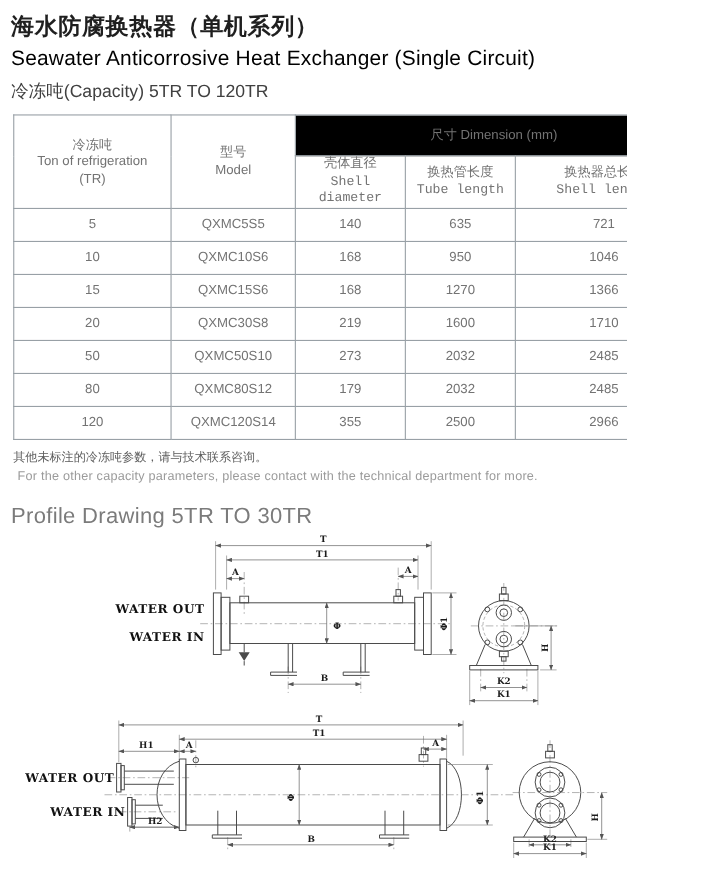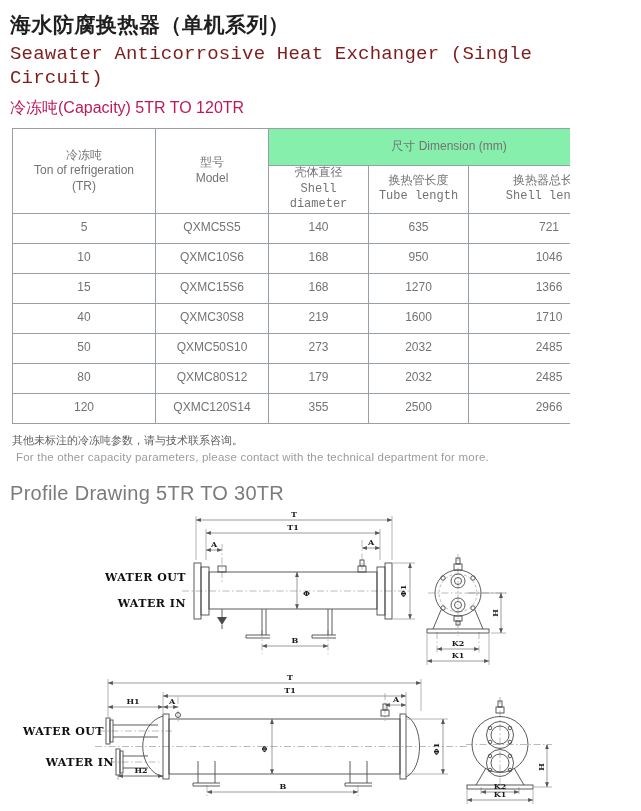--- a/index.html
+++ b/index.html
@@ -1,27 +1,27 @@
 <!DOCTYPE html>
 <html><head>
 <meta charset="utf-8">
 <style>
   html,body{margin:0;padding:0;background:#fff;}
   .page{position:relative;width:570px;height:811px;background:#ffffff;overflow:hidden;
         font-family:"Liberation Sans","DejaVu Sans",sans-serif;}
   
   .hd{margin:12px 0 0 10px;}
   .title-zh{font-size:21px;font-weight:bold;color:#1f1f1f;line-height:26px;letter-spacing:0.5px;}
-  .title-en{font-size:19px;color:#7f1d1d;line-height:24px;margin-top:4px;letter-spacing:0.2px;font-family:Liberation Mono, monospace;}
-  .capacity{font-size:16px;color:#be185d;line-height:22px;margin-top:7px;}
+  .title-en{font-size:19px;color:#000000;line-height:24px;margin-top:4px;letter-spacing:0.2px;}
+  .capacity{font-size:16px;color:#404040;line-height:22px;margin-top:7px;}
   
   table.spec{border-collapse:collapse;table-layout:fixed;width:617px;margin:9px 0 0 12px;}
   table.spec td,table.spec th{border:1px solid #98a0a6;text-align:center;vertical-align:middle;
       color:#737373;font-size:12px;font-weight:normal;line-height:1.3;padding:0;}
-  th.dimhdr{background:#86efac;color:#ffffff;font-size:12.5px;height:36px;}
+  th.dimhdr{background:#000000;color:#ffffff;font-size:12.5px;height:36px;}
   .hcell{height:44px;font-family:Liberation Mono, monospace;}
   tr.datarow td{height:29px;}
   
   .note-zh{margin:9px 0 0 12px;font-size:11px;color:#5d5d5d;line-height:15px;}
   .note-en{margin:2px 0 0 16px;font-size:11.5px;color:#9b9b9b;line-height:15px;letter-spacing:0.2px;}
   .ptitle{margin:17px 0 3px 10px;font-size:20px;color:#7b7b7b;letter-spacing:0.3px;}
   .ptitle2{margin:1px 0 2px 10px;font-size:20px;color:#7b7b7b;letter-spacing:0.3px;}
   
   svg{display:block;}
   .geo{fill:none;stroke:#4a4a4a;stroke-width:0.9;}
@@ -95,21 +95,21 @@
       <td>1046</td>
     </tr>
     <tr class="datarow">
       <td>15</td>
       <td>QXMC15S6</td>
       <td>168</td>
       <td>1270</td>
       <td>1366</td>
     </tr>
     <tr class="datarow">
-      <td>40</td>
+      <td>20</td>
       <td>QXMC30S8</td>
       <td>219</td>
       <td>1600</td>
       <td>1710</td>
     </tr>
     <tr class="datarow">
       <td>50</td>
       <td>QXMC50S10</td>
       <td>273</td>
       <td>2032</td>

